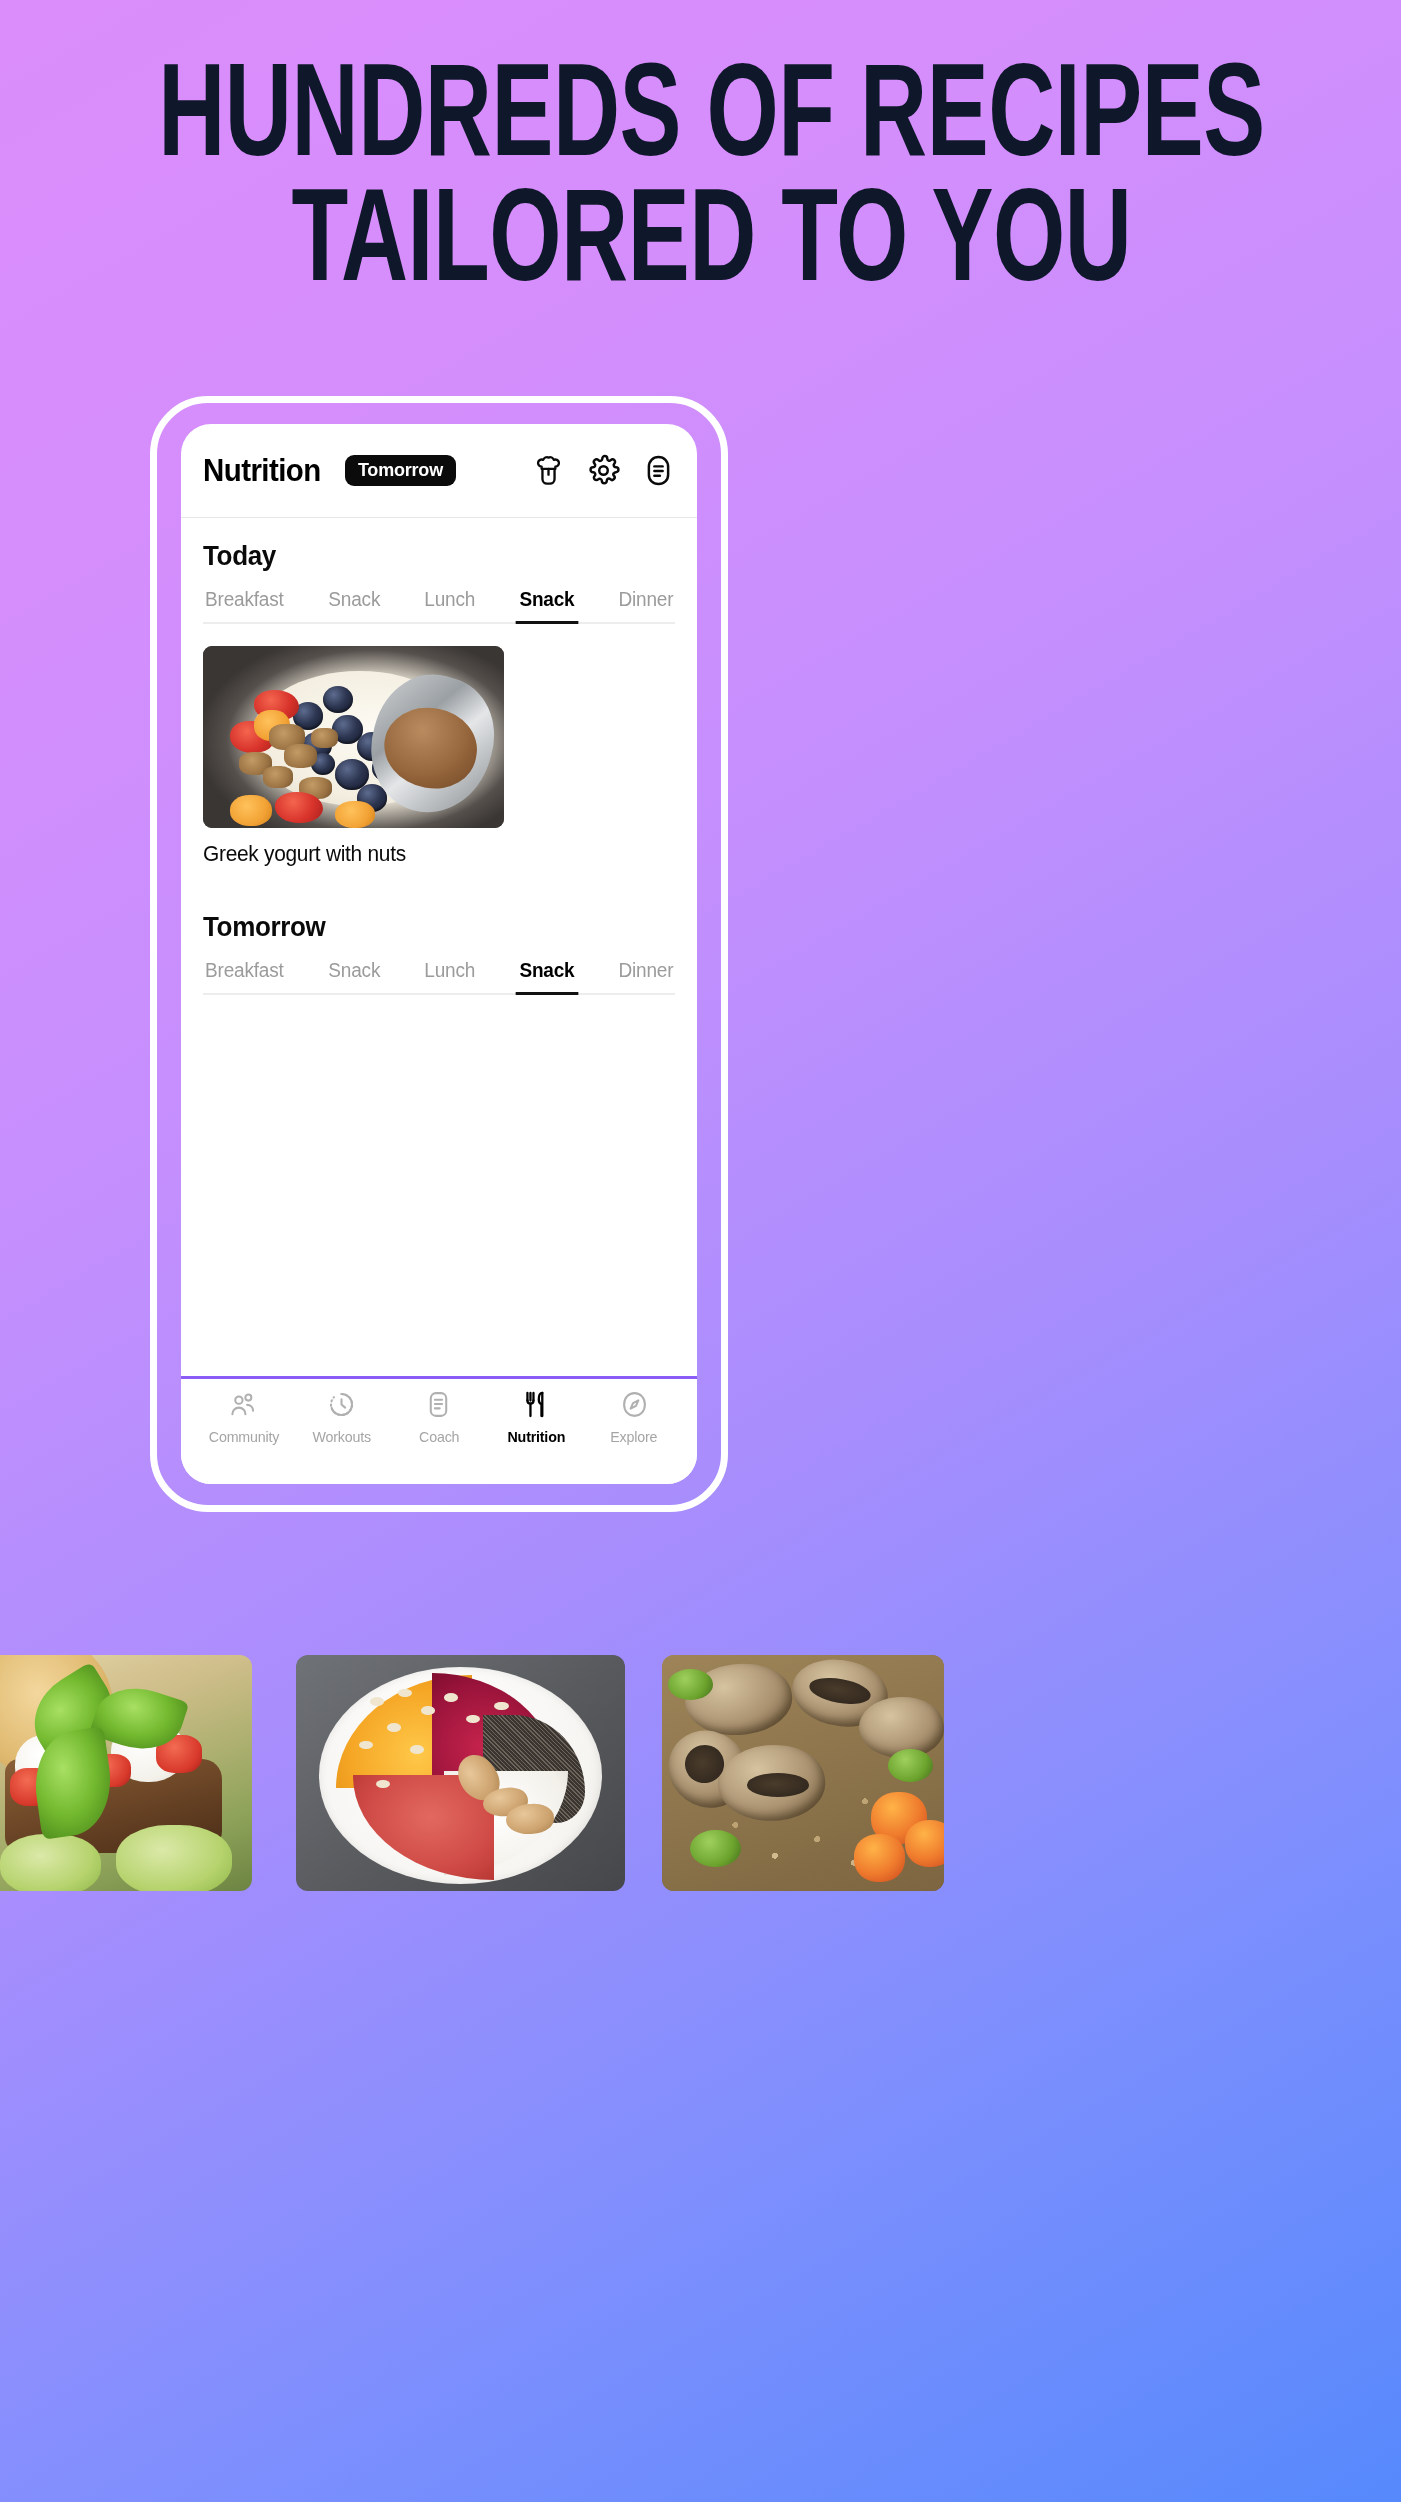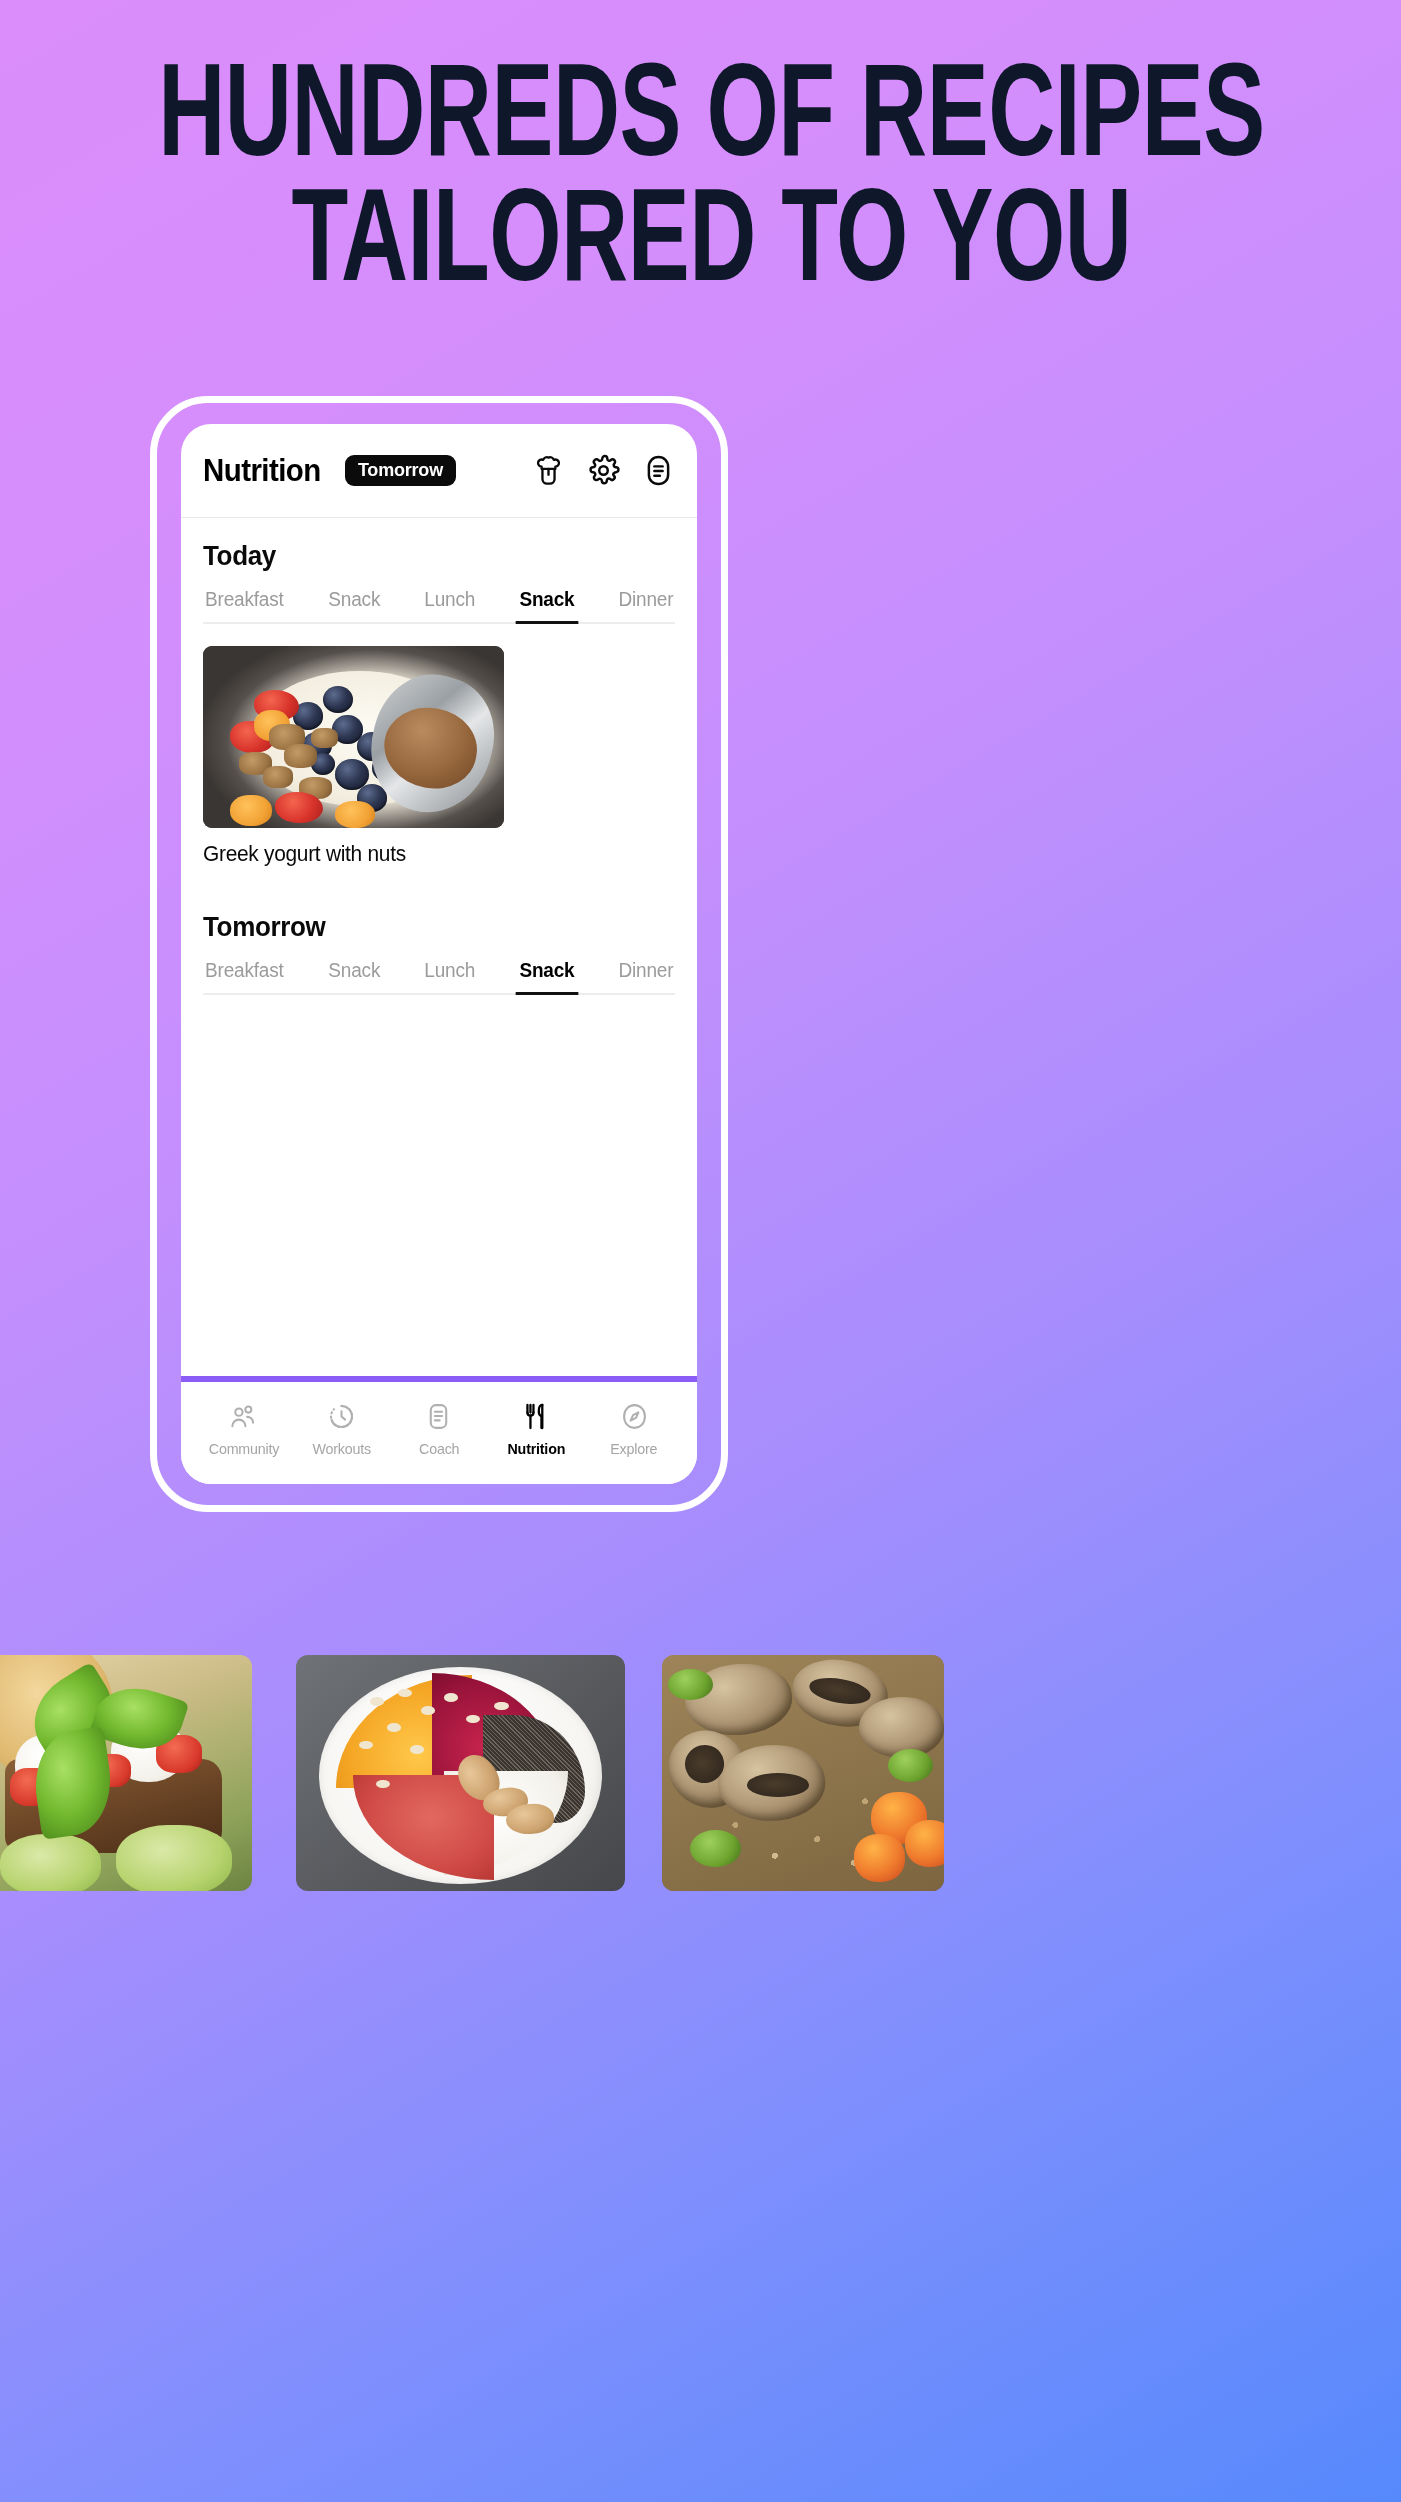--- a/index.html
+++ b/index.html
@@ -217,24 +217,24 @@
     transform: scaleX(0.96);
   }
 
   
   .bottom-nav {
     position: absolute;
     left: 0;
     bottom: 0;
     width: 100%;
     height: 108px;
-    border-top: 6px solid #8b5cf6;
+    border-top: 3px solid #8b5cf6;
     display: flex;
     align-items: flex-start;
-    padding: 18px 14px 0;
+    padding: 9px 14px 0;
     background: #fff;
   }
   .nav-item {
     flex: 1;
     display: flex;
     flex-direction: column;
     align-items: center;
     gap: 7px;
     cursor: pointer;
   }

